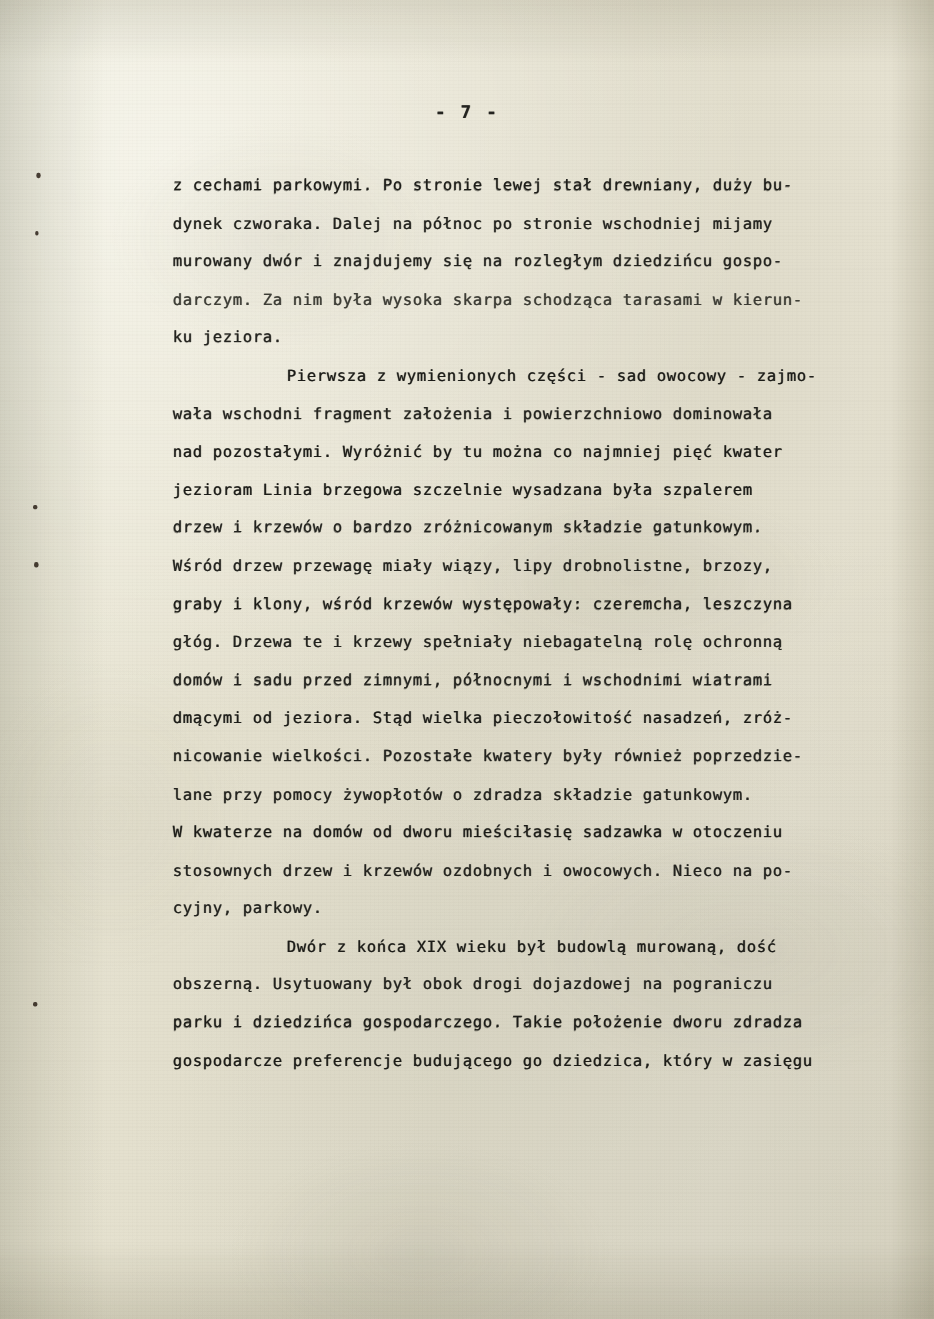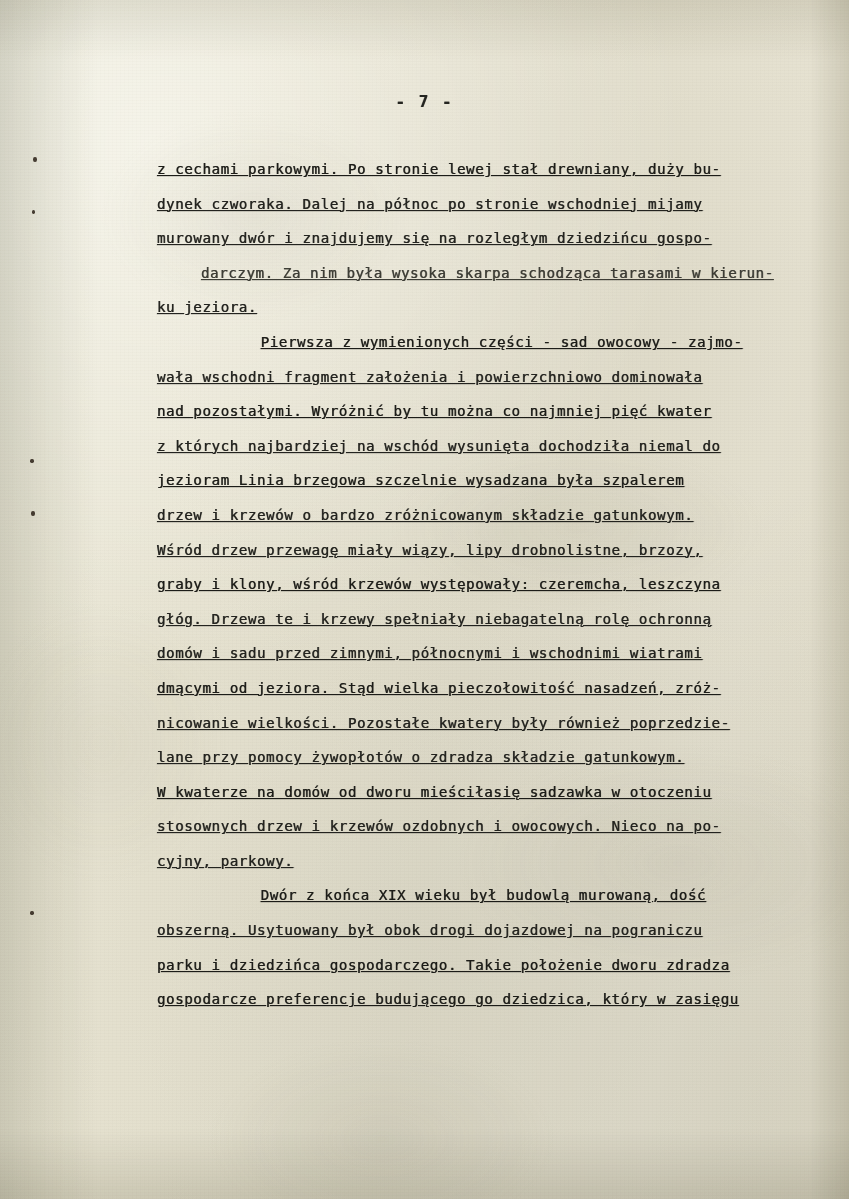--- a/index.html
+++ b/index.html
@@ -122,24 +122,23 @@
   .line {
     font-size: 14.2px;
     line-height: 34.6px;
     letter-spacing: 0.55px;
     white-space: pre;
     color: #23231f;
     text-shadow:
       0.45px 0 0 rgba(35,35,30,0.50),
       -0.35px 0.25px 0 rgba(35,35,30,0.34),
       0 0.45px 0.3px rgba(35,35,30,0.22);
-    text-decoration: underline;
   }
   
-  .line.faint { color: #33332c; opacity: .94; margin-left: 44px; }
+  .line.faint { color: #33332c; opacity: .94; }
   .line.dark  { color: #1c1c18; }
 
   .indent { display: inline-block; width: 7.3em; }
 </style>
 </head>
 <body>
 
 <div class="page">
 
   <div class="mottle"></div>
@@ -164,21 +163,20 @@
       <div class="line typed">dynek czworaka. Dalej na północ po stronie wschodniej mijamy</div>
       <div class="line typed">murowany dwór i znajdujemy się na rozległym dziedzińcu gospo-</div>
       <div class="line typed faint">darczym. Za nim była wysoka skarpa schodząca tarasami w kierun-</div>
       <div class="line typed">ku jeziora.</div>
     </div>
 
     <div>
       <div class="line typed dark"><span class="indent"></span><span>Pierwsza z wymienionych części - sad owocowy - zajmo-</span></div>
       <div class="line typed">wała wschodni fragment założenia i powierzchniowo dominowała</div>
       <div class="line typed dark">nad pozostałymi. Wyróżnić by tu można co najmniej pięć kwater</div>
-      <div class="line typed">z których najbardziej na wschód wysunięta dochodziła niemal do</div>
       <div class="line typed dark">jezioram Linia brzegowa szczelnie wysadzana była szpalerem</div>
       <div class="line typed">drzew i krzewów o bardzo zróżnicowanym składzie gatunkowym.</div>
       <div class="line typed">Wśród drzew przewagę miały wiązy, lipy drobnolistne, brzozy,</div>
       <div class="line typed dark">graby i klony, wśród krzewów występowały: czeremcha, leszczyna</div>
       <div class="line typed">głóg. Drzewa te i krzewy spełniały niebagatelną rolę ochronną</div>
       <div class="line typed">domów i sadu przed zimnymi, północnymi i wschodnimi wiatrami</div>
       <div class="line typed dark">dmącymi od jeziora. Stąd wielka pieczołowitość nasadzeń, zróż-</div>
       <div class="line typed">nicowanie wielkości. Pozostałe kwatery były również poprzedzie-</div>
       <div class="line typed">lane przy pomocy żywopłotów o zdradza składzie gatunkowym.</div>
       <div class="line typed dark">W kwaterze na domów od dworu mieściłasię sadzawka w otoczeniu</div>

